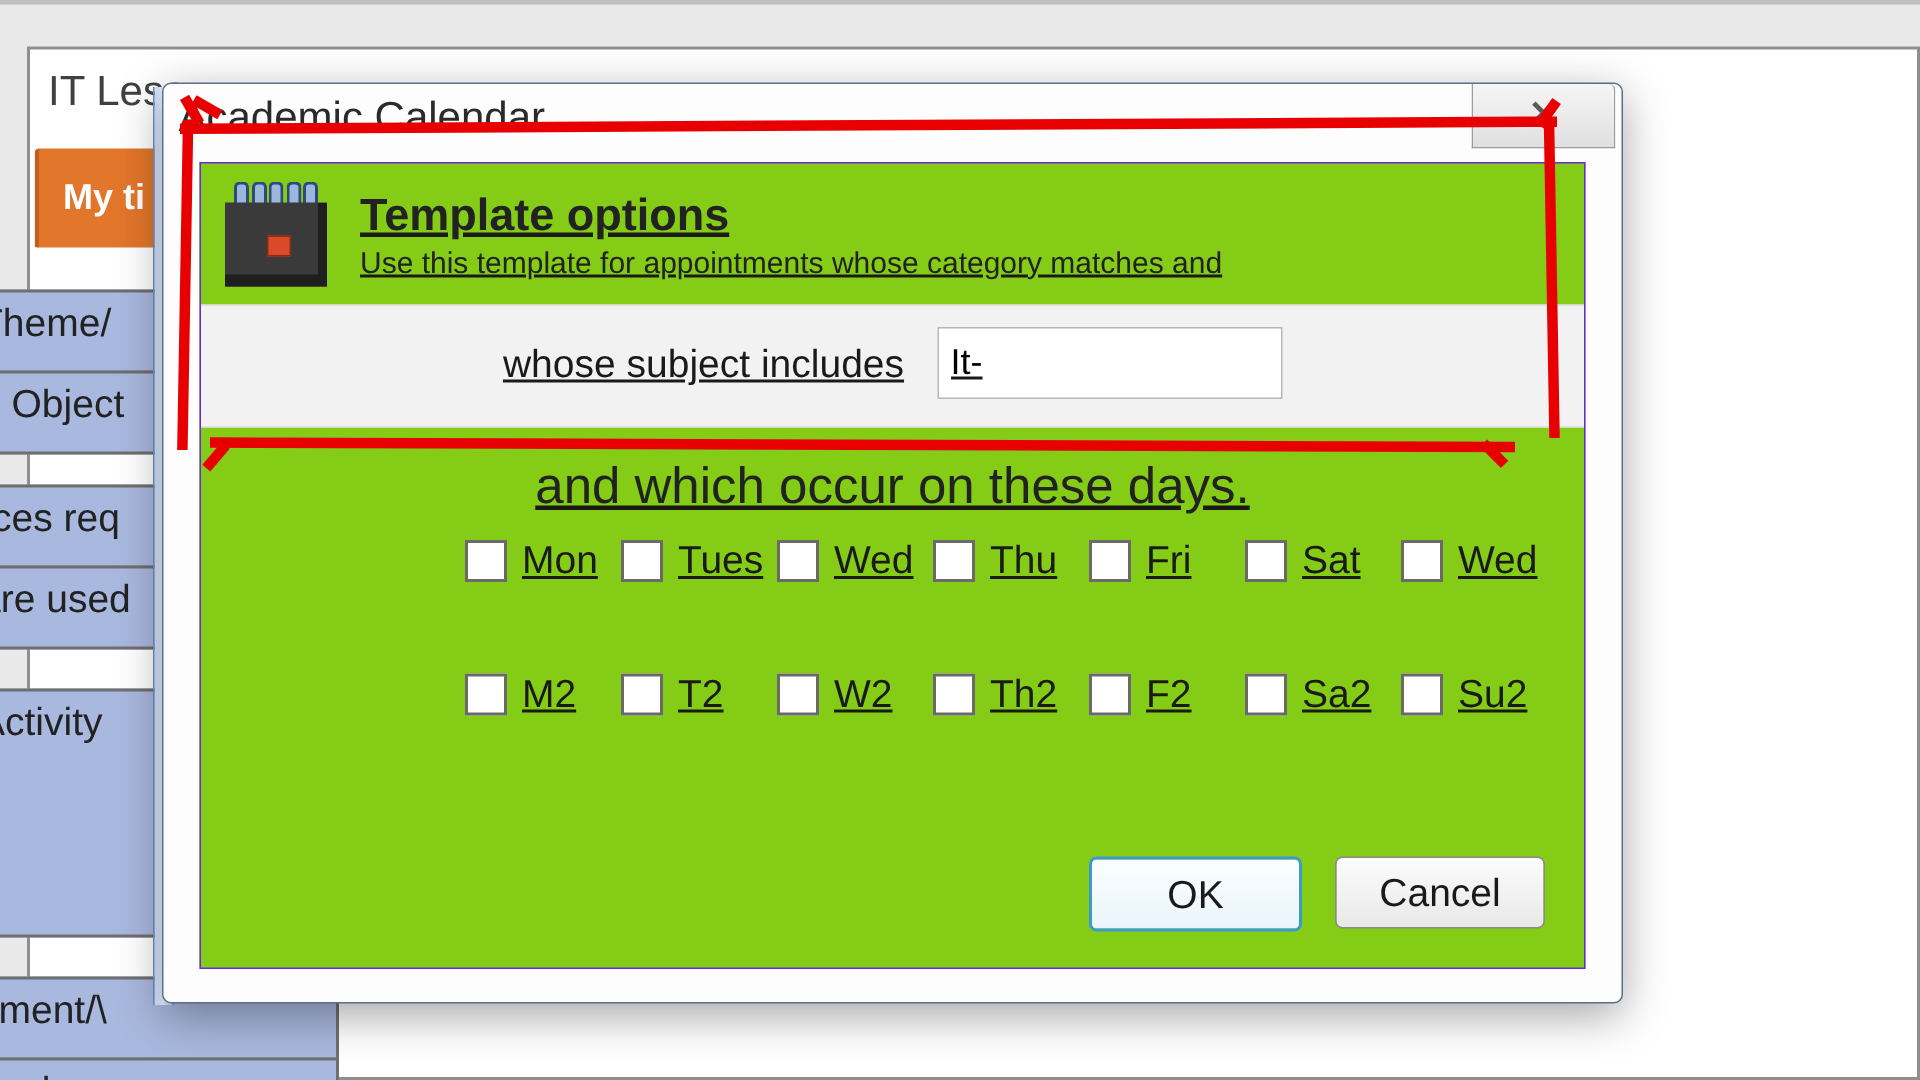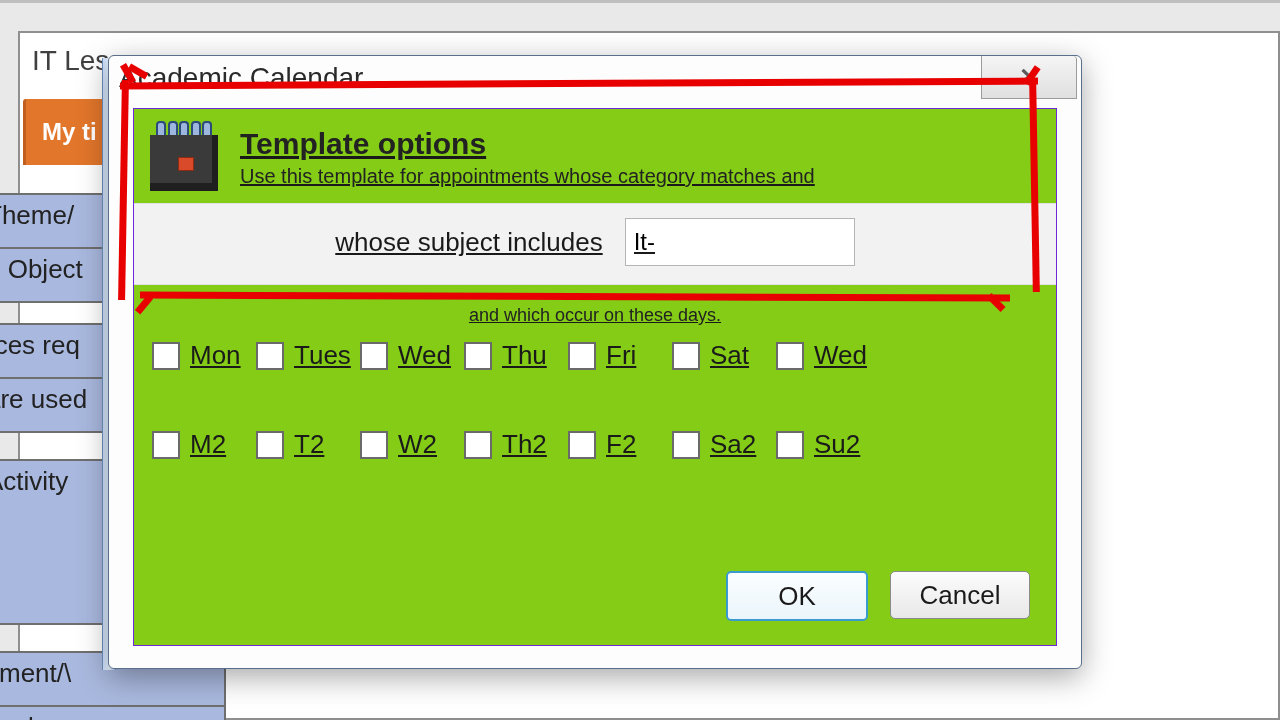--- a/index.html
+++ b/index.html
@@ -132,25 +132,25 @@
     font-size:26px;margin-right:22px;
   }
   .subject-row input{
     width:212px;height:42px;
     font-size:24px;padding:2px 8px;
     border:1px solid #b5b5b5;
     background:#fff;
   }
 
   .days-caption{
-    text-align:center;font-size:18px;color:#222;
+    text-align:center;font-size:34px;color:#222;
     margin:20px 0 14px 0;
   }
   .days-grid{
-    display:flex;justify-content:flex-start;
+    display:flex;justify-content:flex-end;
     padding:0 18px;margin-bottom:58px;
   }
   .days-grid.row2{margin-bottom:0;}
   .chk{
     display:flex;align-items:center;font-size:26px;
     cursor:pointer;min-width:104px;
   }
   .chk .box{
     width:24px;height:24px;border:2px solid #6a6a6a;background:#fff;
     margin-right:10px;display:inline-block;

